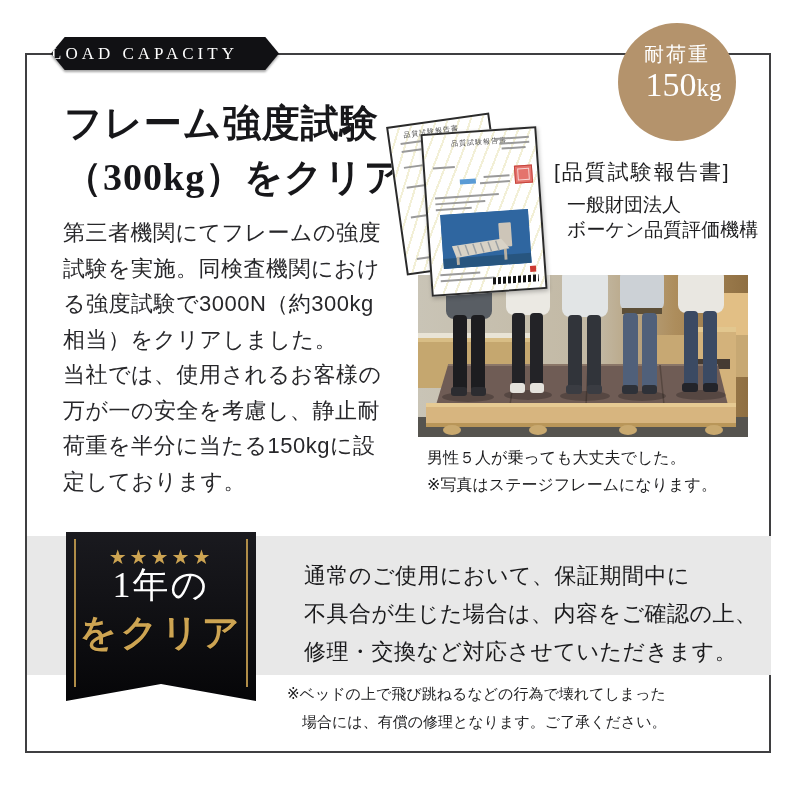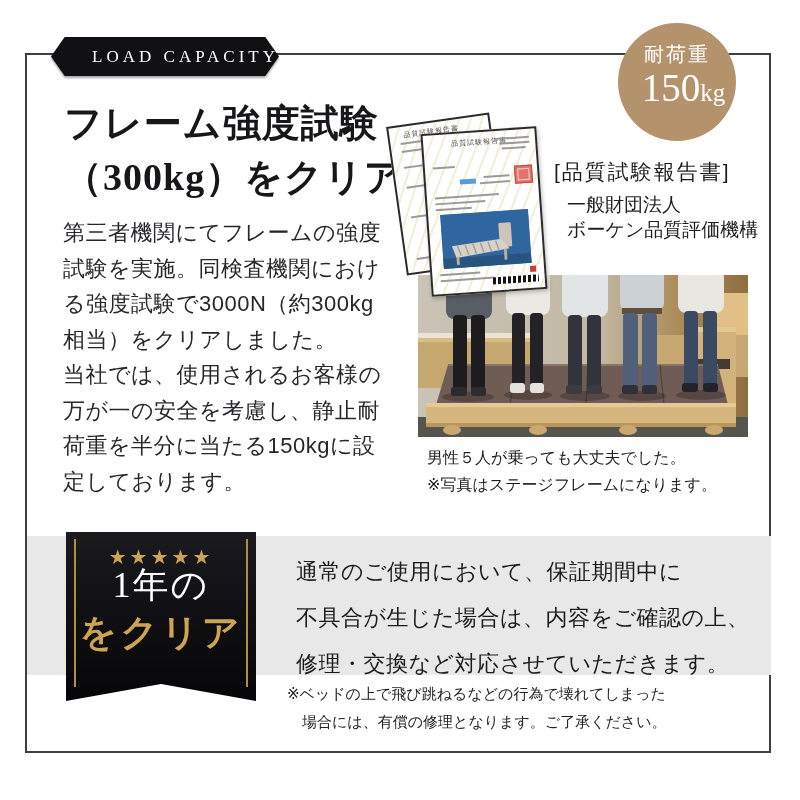--- a/index.html
+++ b/index.html
@@ -3,33 +3,33 @@
 <meta charset="utf-8">
 <style>
   html,body{margin:0;padding:0;}
   body{width:800px;height:800px;background:#ffffff;font-family:"Liberation Sans","DejaVu Sans",sans-serif;}
   .page{position:relative;width:800px;height:800px;background:#fff;overflow:hidden;}
 
   
   .frame{position:absolute;left:25px;top:53px;width:746px;height:700px;border:2px solid var(--frame-border,#3f3f41);box-sizing:border-box;z-index:0;}
 
   
-  .load-ribbon{position:absolute;left:51px;top:37px;width:228px;height:39px;background:var(--ribbon-black,#121214);
+  .load-ribbon{position:absolute;left:51px;top:37px;width:228px;height:33px;background:var(--ribbon-black,#121214);
     clip-path:polygon(0 50%,6% 0,94% 0,100% 50%,94% 100%,6% 100%);
-    display:flex;align-items:center;justify-content:flex-end;z-index:6;}
+    display:flex;align-items:center;justify-content:flex-start;z-index:6;}
   .load-ribbon-wrap{position:absolute;left:51px;top:37px;width:228px;height:31px;filter:drop-shadow(0 2px 1px rgba(0,0,0,.35));z-index:6;}
   .load-ribbon span{color:#fff;font-family:"Liberation Serif","DejaVu Serif",serif;font-size:17px;letter-spacing:4px;}
 
   
   .badge-circle{position:absolute;left:618px;top:23px;width:118px;height:118px;border-radius:50%;
     background:var(--badge-tan,#b4936c);z-index:6;text-align:center;color:#fff;
     font-family:"Liberation Serif","DejaVu Serif",serif;}
   .badge-title{margin-top:21px;font-size:20px;letter-spacing:2px;line-height:1;}
   .badge-value{margin-top:4px;line-height:1;}
-  .badge-num{font-size:39px;margin-left:13px;}
+  .badge-num{font-size:34px;margin-left:13px;}
   .badge-unit{font-size:25px;}
 
   .heading{position:absolute;left:64px;top:96px;margin:0;z-index:2;
     font-family:"Liberation Serif","DejaVu Serif",serif;font-weight:700;
     font-size:38px;line-height:54px;color:#17171a;white-space:pre-line;letter-spacing:1px;}
 
   .body-text{position:absolute;left:63px;top:215px;margin:0;z-index:2;
     font-size:22px;line-height:35.5px;color:#27272a;white-space:pre-line;letter-spacing:.5px;}
 
   
@@ -63,22 +63,22 @@
   .warranty-ribbon{position:absolute;left:66px;top:532px;width:190px;height:169px;z-index:2;text-align:center;
     background:linear-gradient(#1a1a1f,#060608);
     clip-path:polygon(0 0,100% 0,100% 100%,50% 90%,0 100%);}
   .gold-line{position:absolute;top:7px;width:2px;height:148px;background:#b08d48;}
   .gl-left{left:8px;} .gl-right{right:8px;}
   .stars{margin-top:15px;color:var(--gold,#cda452);font-size:20px;letter-spacing:3px;line-height:1;}
   .w-year{color:#ffffff;font-family:"Liberation Serif","DejaVu Serif",serif;font-size:36px;line-height:1;letter-spacing:2px;}
   .w-label{color:var(--gold,#cda452);font-family:"Liberation Serif","DejaVu Serif",serif;font-weight:700;
     font-size:37px;line-height:1;margin-top:11px;letter-spacing:3px;text-shadow:0 1px 0 rgba(0,0,0,.6);}
 
-  .warranty-text{position:absolute;left:296px;top:549px;margin:0;z-index:2;
-    font-family:"Liberation Serif","DejaVu Serif",serif;font-size:22px;line-height:46px;
+  .warranty-text{position:absolute;left:296px;top:549px;margin:8px;z-index:2;
+    font-family:"Liberation Serif","DejaVu Serif",serif;font-size:22px;line-height:38px;
     color:#1a1a1c;white-space:pre-line;letter-spacing:.5px;}
 
   .note{position:absolute;left:287px;top:680px;margin:0;z-index:2;
     font-size:15px;line-height:28px;color:#242426;white-space:pre-line;}
 </style>
 </head>
 <body>
 
 <div class="page">
 

